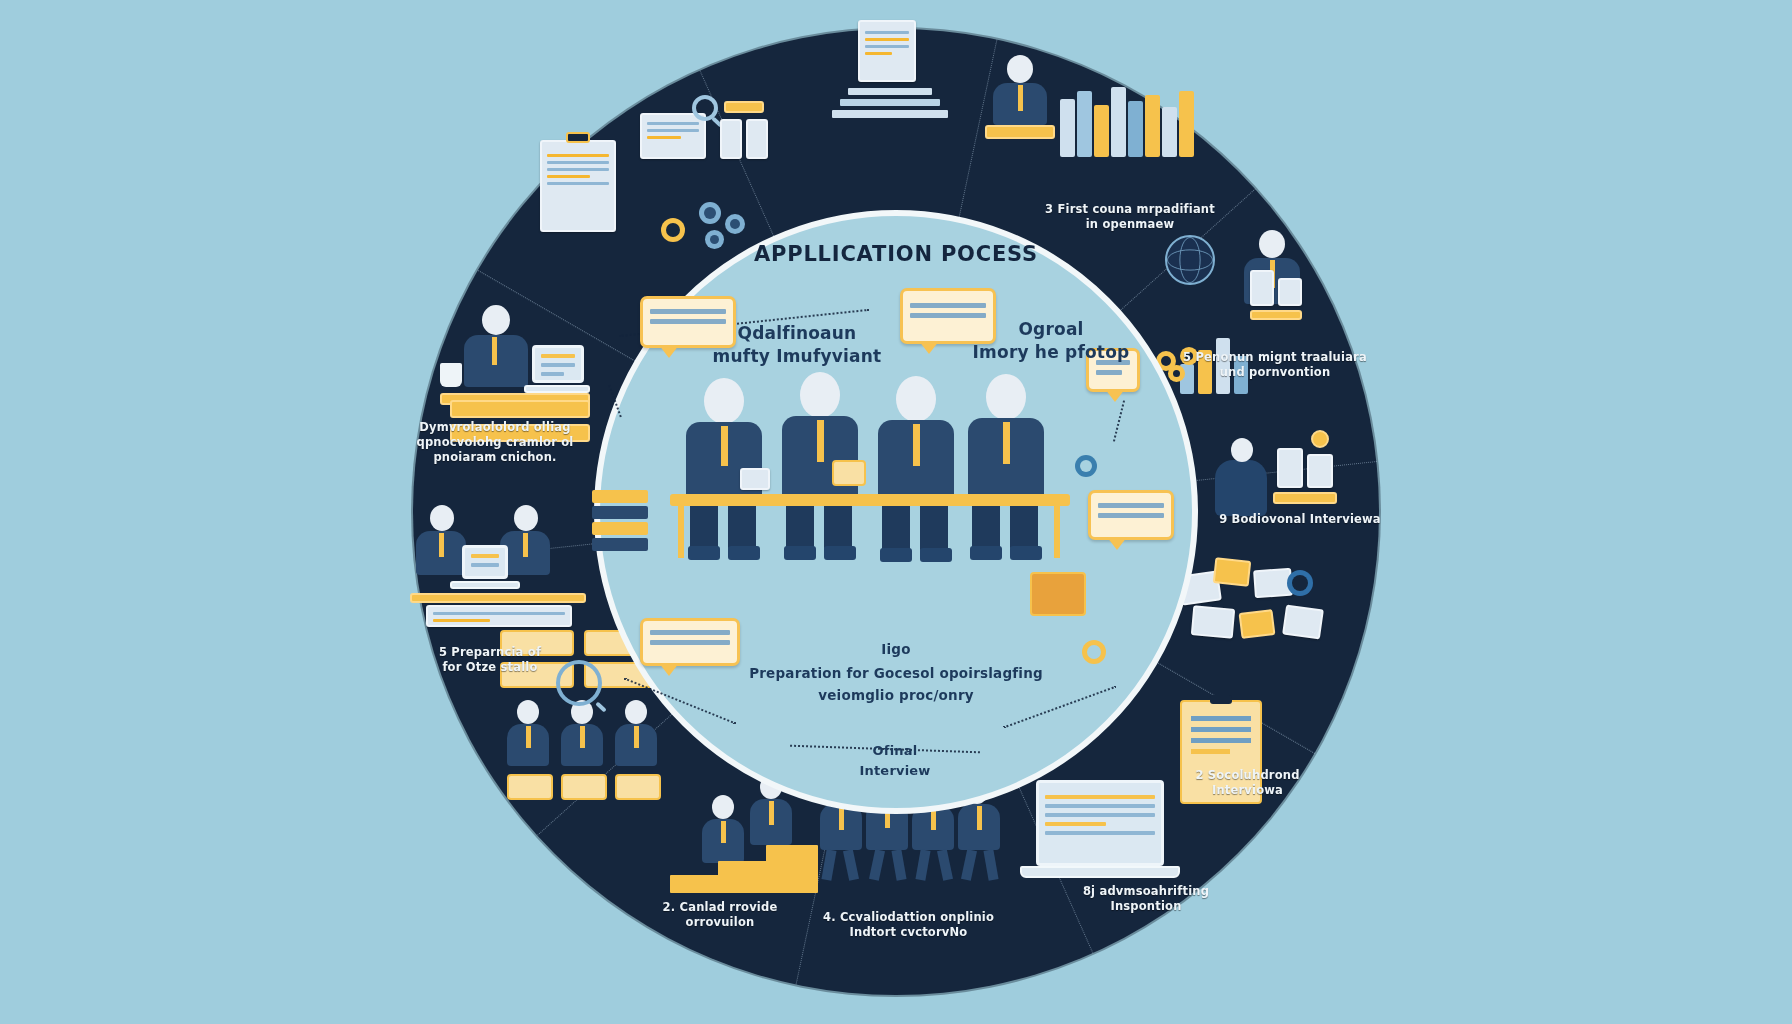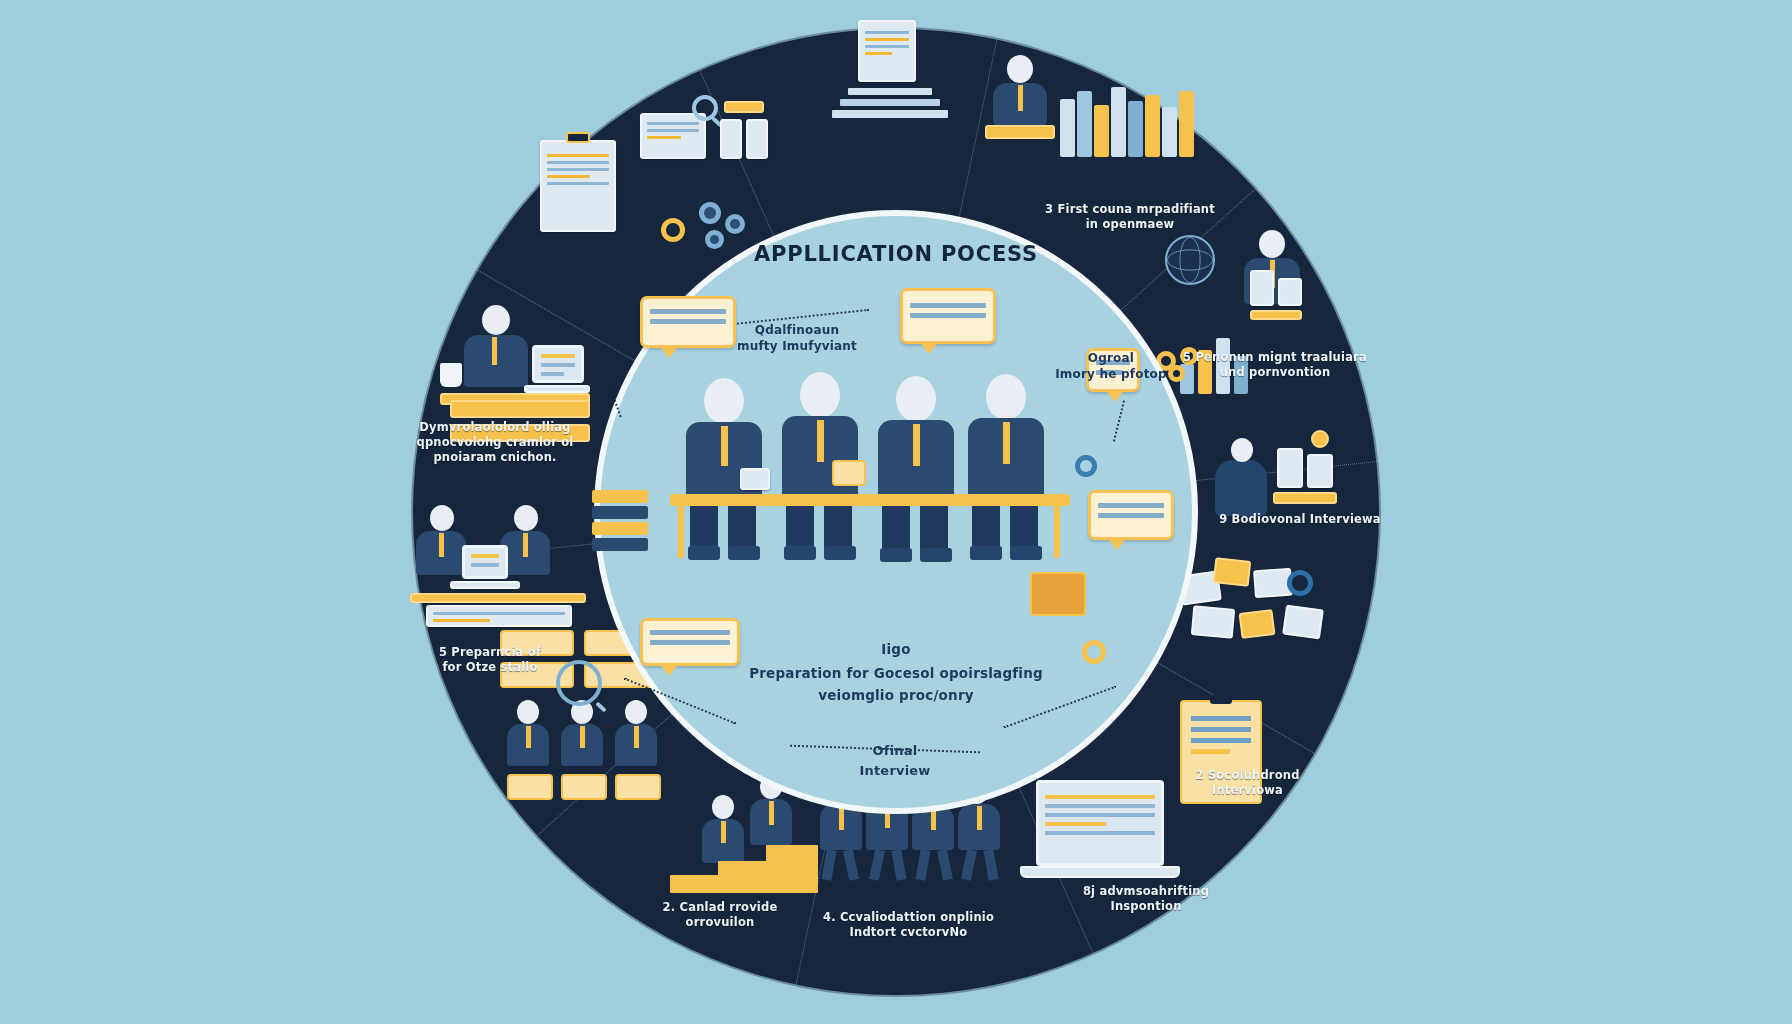--- a/index.html
+++ b/index.html
@@ -53,21 +53,21 @@
     line-height:1.32;
     text-align:center;
     width:168px;
     letter-spacing:.2px;
     text-shadow:0 1px 1px rgba(0,0,0,.45);
     filter:blur(.25px);
   }
   .clabel{
     position:absolute;
     color:#1d3a5c;
-    font-size:12px;
+    font-size:17px;
     font-weight:bold;
     line-height:1.35;
     text-align:center;
     width:190px;
     letter-spacing:.2px;
     filter:blur(.2px);
   }
   .clabel.big{ font-size:13.5px; width:300px; }
 
   
@@ -438,21 +438,21 @@
   </div>
   <div class="bubble" style="position:absolute;left:1086px;top:348px;width:54px;height:44px;">
     <div class="bl" style="margin-top:9px;"></div>
       <div class="bl" style="width:55%;"></div>
   </div>
 
   <div class="clabel" style="left:702px;top:322px;">
     <span style="white-space:pre-line">Qdalfinoaun
 mufty Imufyviant</span>
   </div>
-  <div class="clabel" style="left:1016px;top:318px;margin-top:32px;">
+  <div class="clabel" style="left:956px;top:318px;">
     <span style="white-space:pre-line">Ogroal
 Imory he pfotop</span>
   </div>
 
   <div class="clabel big" style="left:746px;top:640px;">Iigo</div>
   <div class="clabel big" style="left:746px;top:664px;">Preparation for Gocesol opoirslagfing</div>
   <div class="clabel big" style="left:746px;top:686px;">veiomglio proc/onry</div>
 
   <div class="clabel" style="left:800px;top:742px;font-size:13px;">Ofinal</div>
   <div class="clabel" style="left:800px;top:762px;font-size:13px;">Interview</div>

